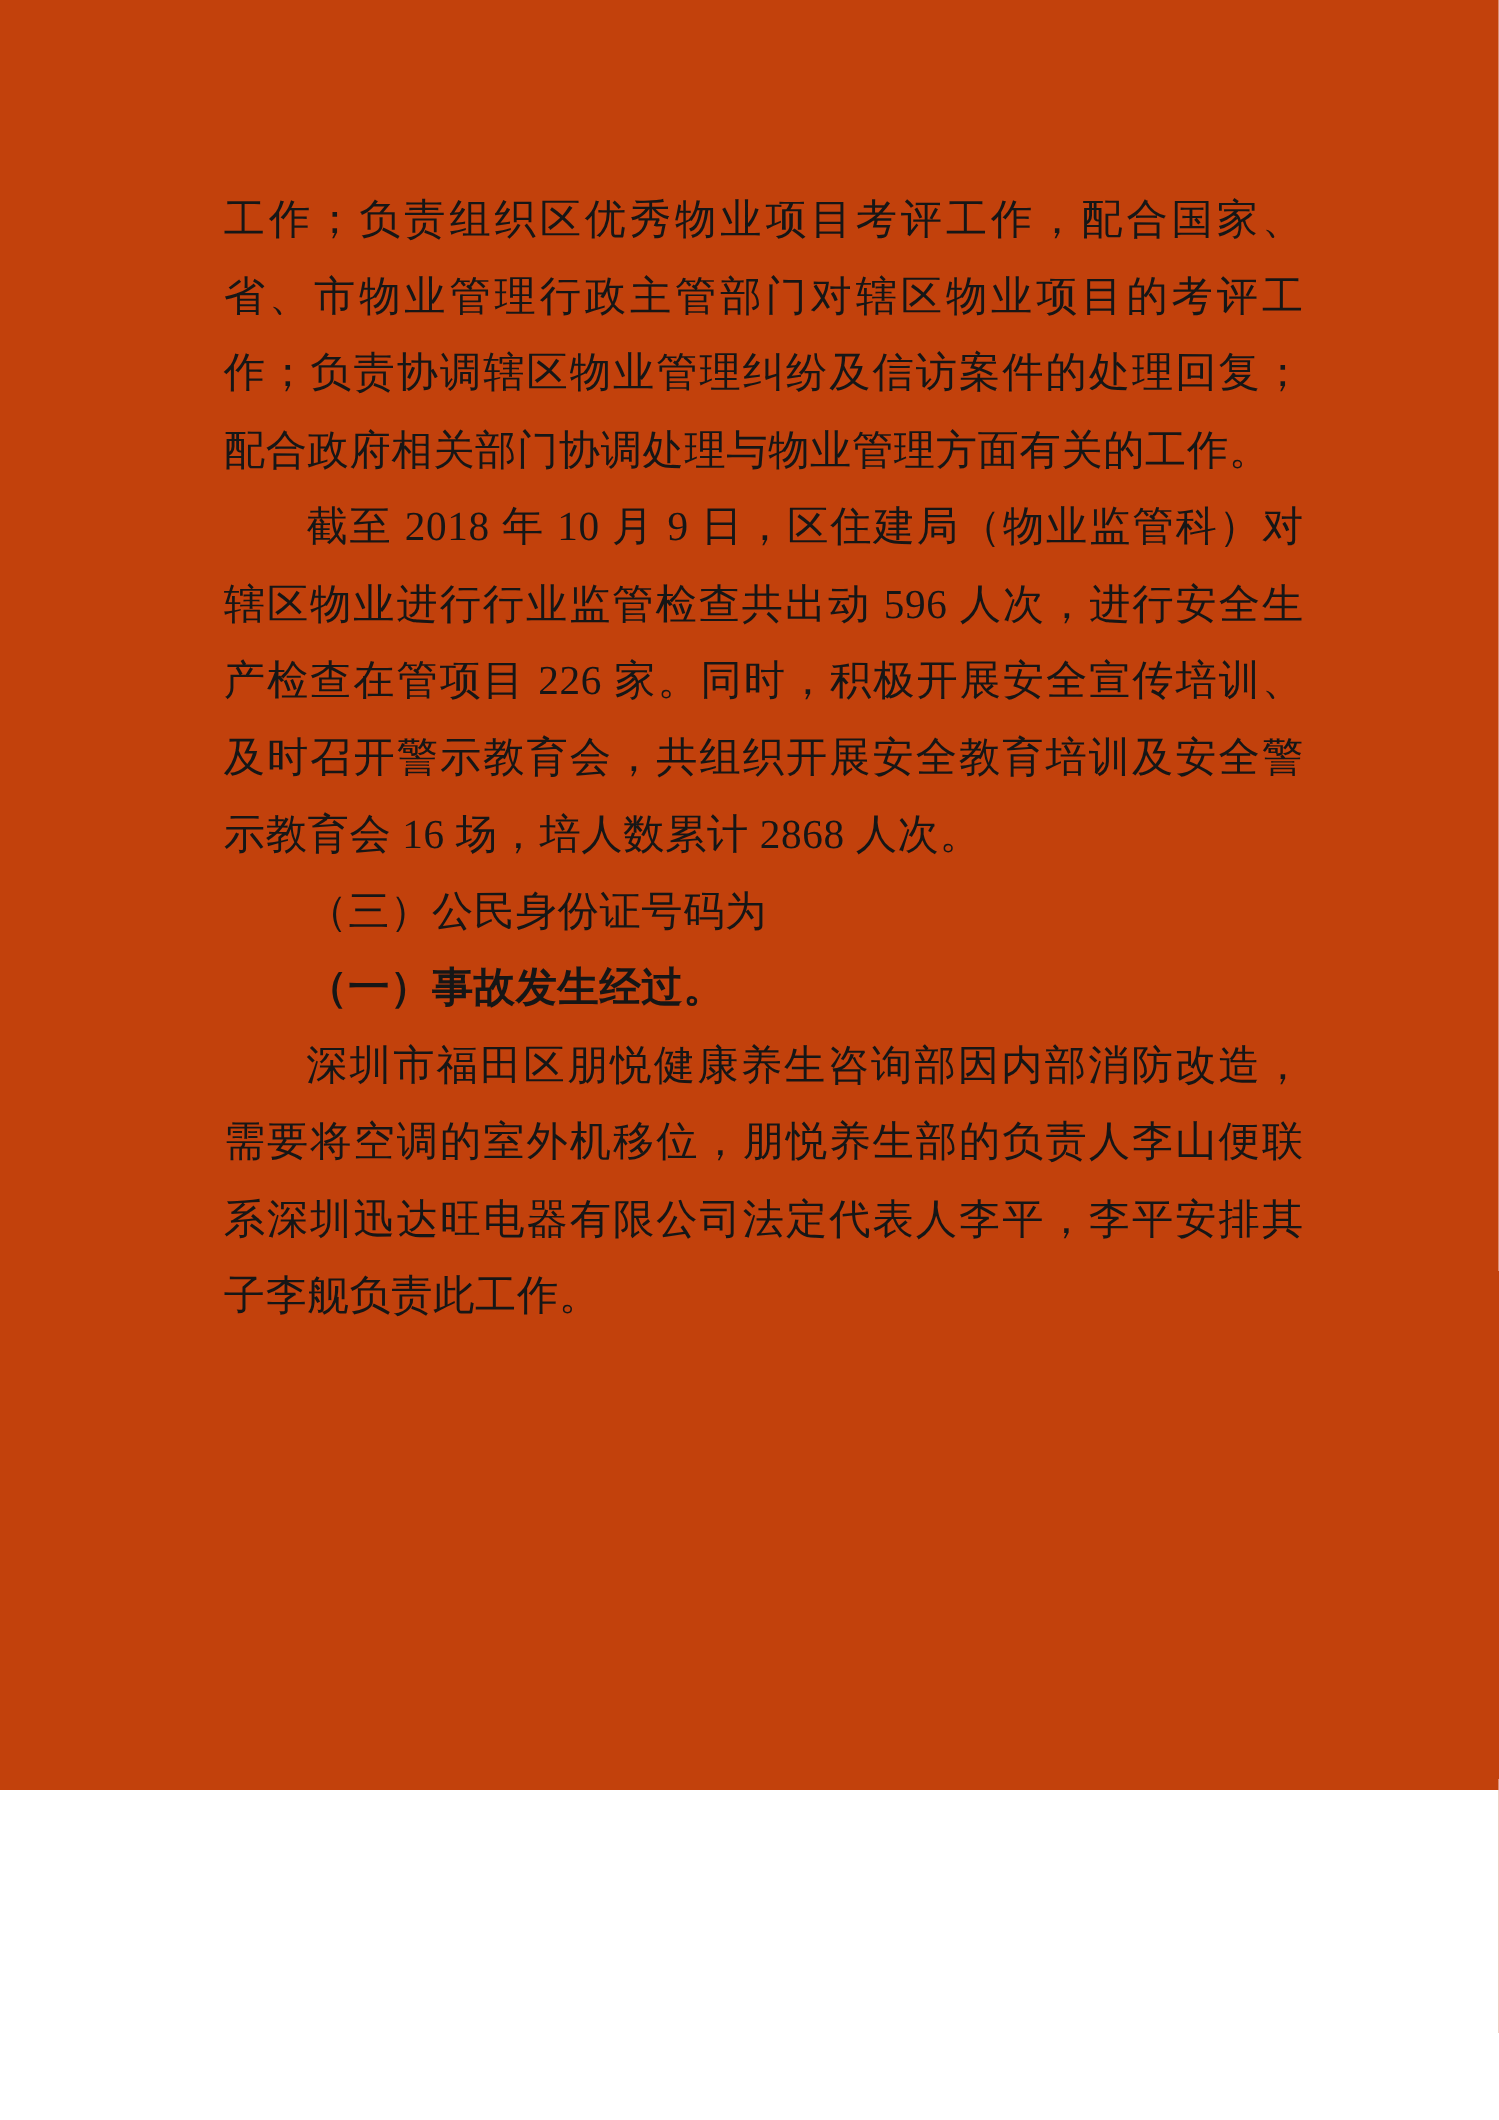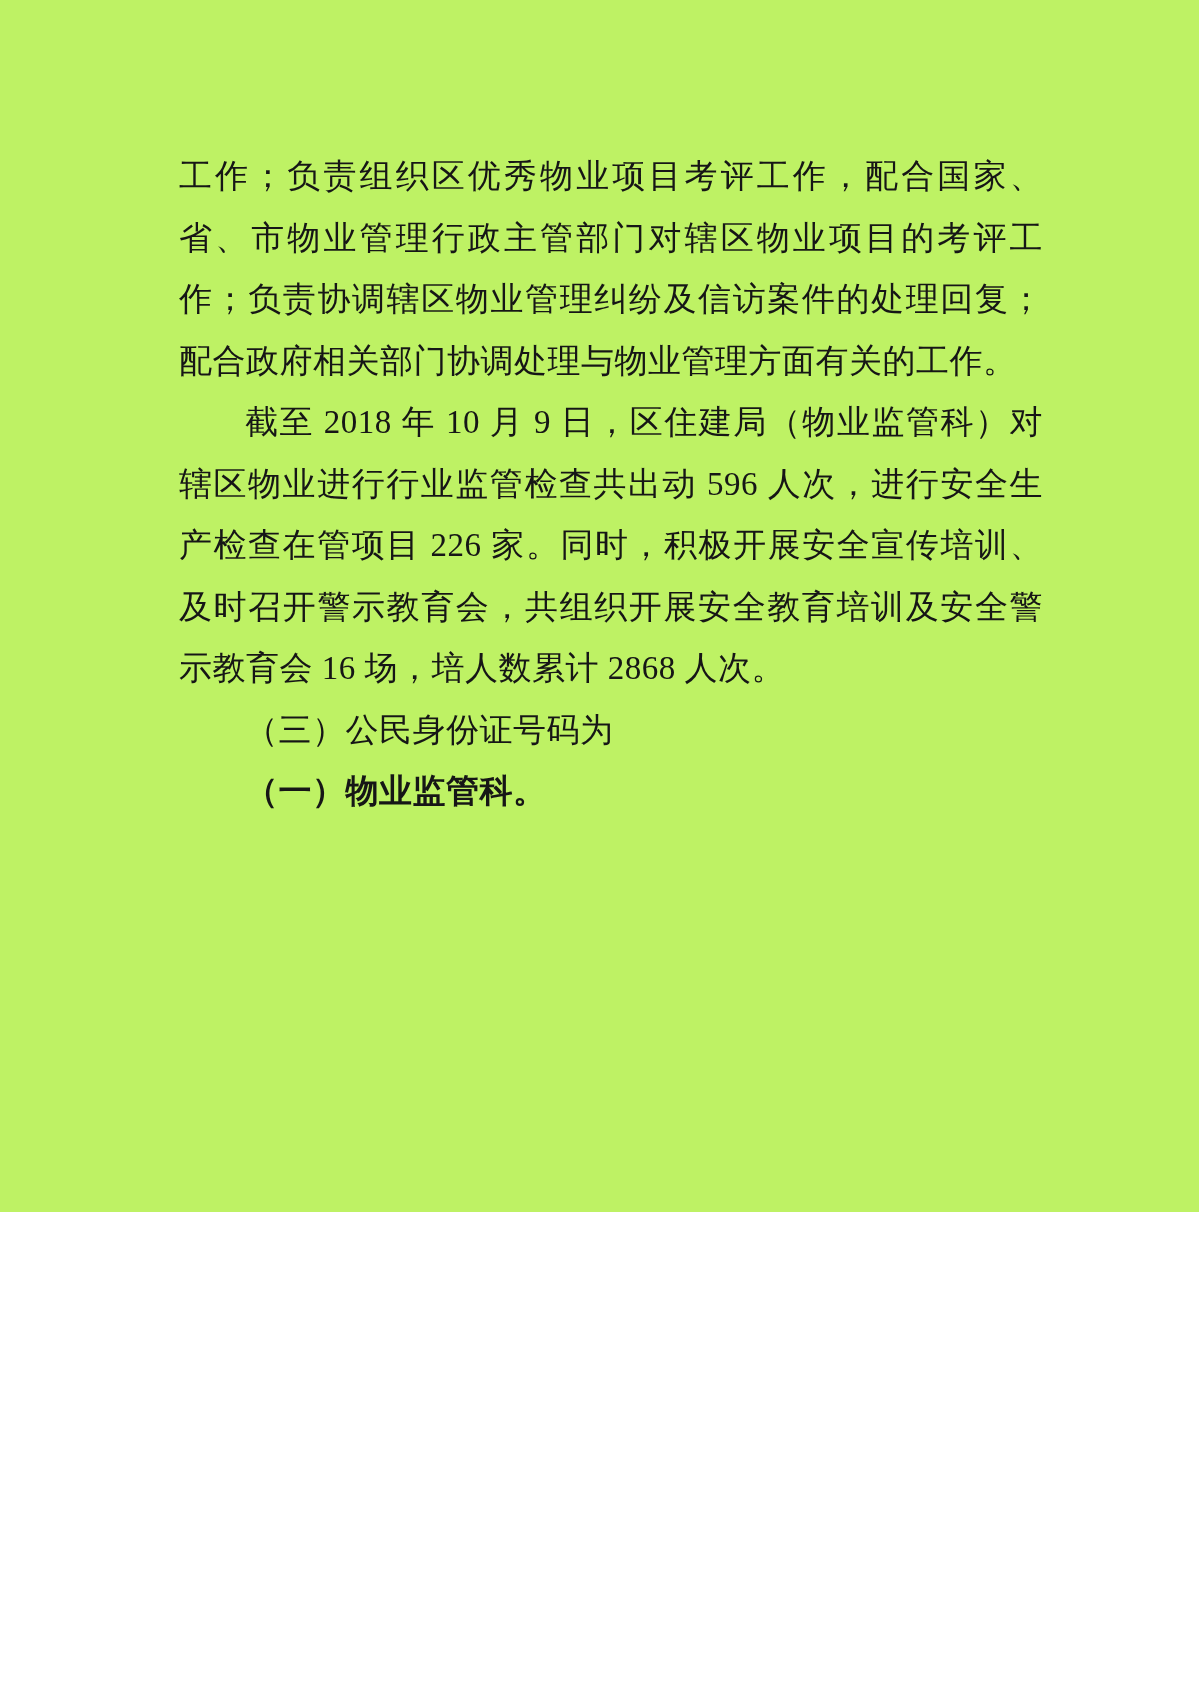--- a/index.html
+++ b/index.html
@@ -3,22 +3,22 @@
 <meta charset="utf-8">
 <style>
   html, body {
     margin: 0;
     padding: 0;
     background: #ffffff;
   }
   .page {
     position: relative;
     width: 1199px;
-    height: 1212px;
-    background: #bef264;
+    height: 1432px;
+    background: #c2410c;
     color: #161616;
     font-family: "Liberation Serif", "DejaVu Serif", serif;
     overflow: hidden;
   }
   .content {
     position: absolute;
     left: 179px;
     top: 146px;
     width: 864px;
   }
@@ -56,17 +56,18 @@
   }
 </style>
 </head>
 <body>
 
 <div class="page">
   <div class="content">
     <p>工作；负责组织区优秀物业项目考评工作，配合国家、省、市物业管理行政主管部门对辖区物业项目的考评工作；负责协调辖区物业管理纠纷及信访案件的处理回复；配合政府相关部门协调处理与物业管理方面有关的工作。</p>
     <p class="indent">截至 2018 年 10 月 9 日，区住建局（物业监管科）对辖区物业进行行业监管检查共出动 596 人次，进行安全生产检查在管项目 226 家。同时，积极开展安全宣传培训、及时召开警示教育会，共组织开展安全教育培训及安全警示教育会 16 场，培人数累计 2868 人次。</p>
     <p class="indent">（三）公民身份证号码为</p>
-    <p class="indent h-sub">（一）物业监管科。</p>
+    <p class="indent h-sub">（一）事故发生经过。</p>
+    <p class="indent">深圳市福田区朋悦健康养生咨询部因内部消防改造，需要将空调的室外机移位，朋悦养生部的负责人李山便联系深圳迅达旺电器有限公司法定代表人李平，李平安排其子李舰负责此工作。</p>
   </div>
 
   <div class="page-footer">3</div>
 </div>
 
 </body></html>

